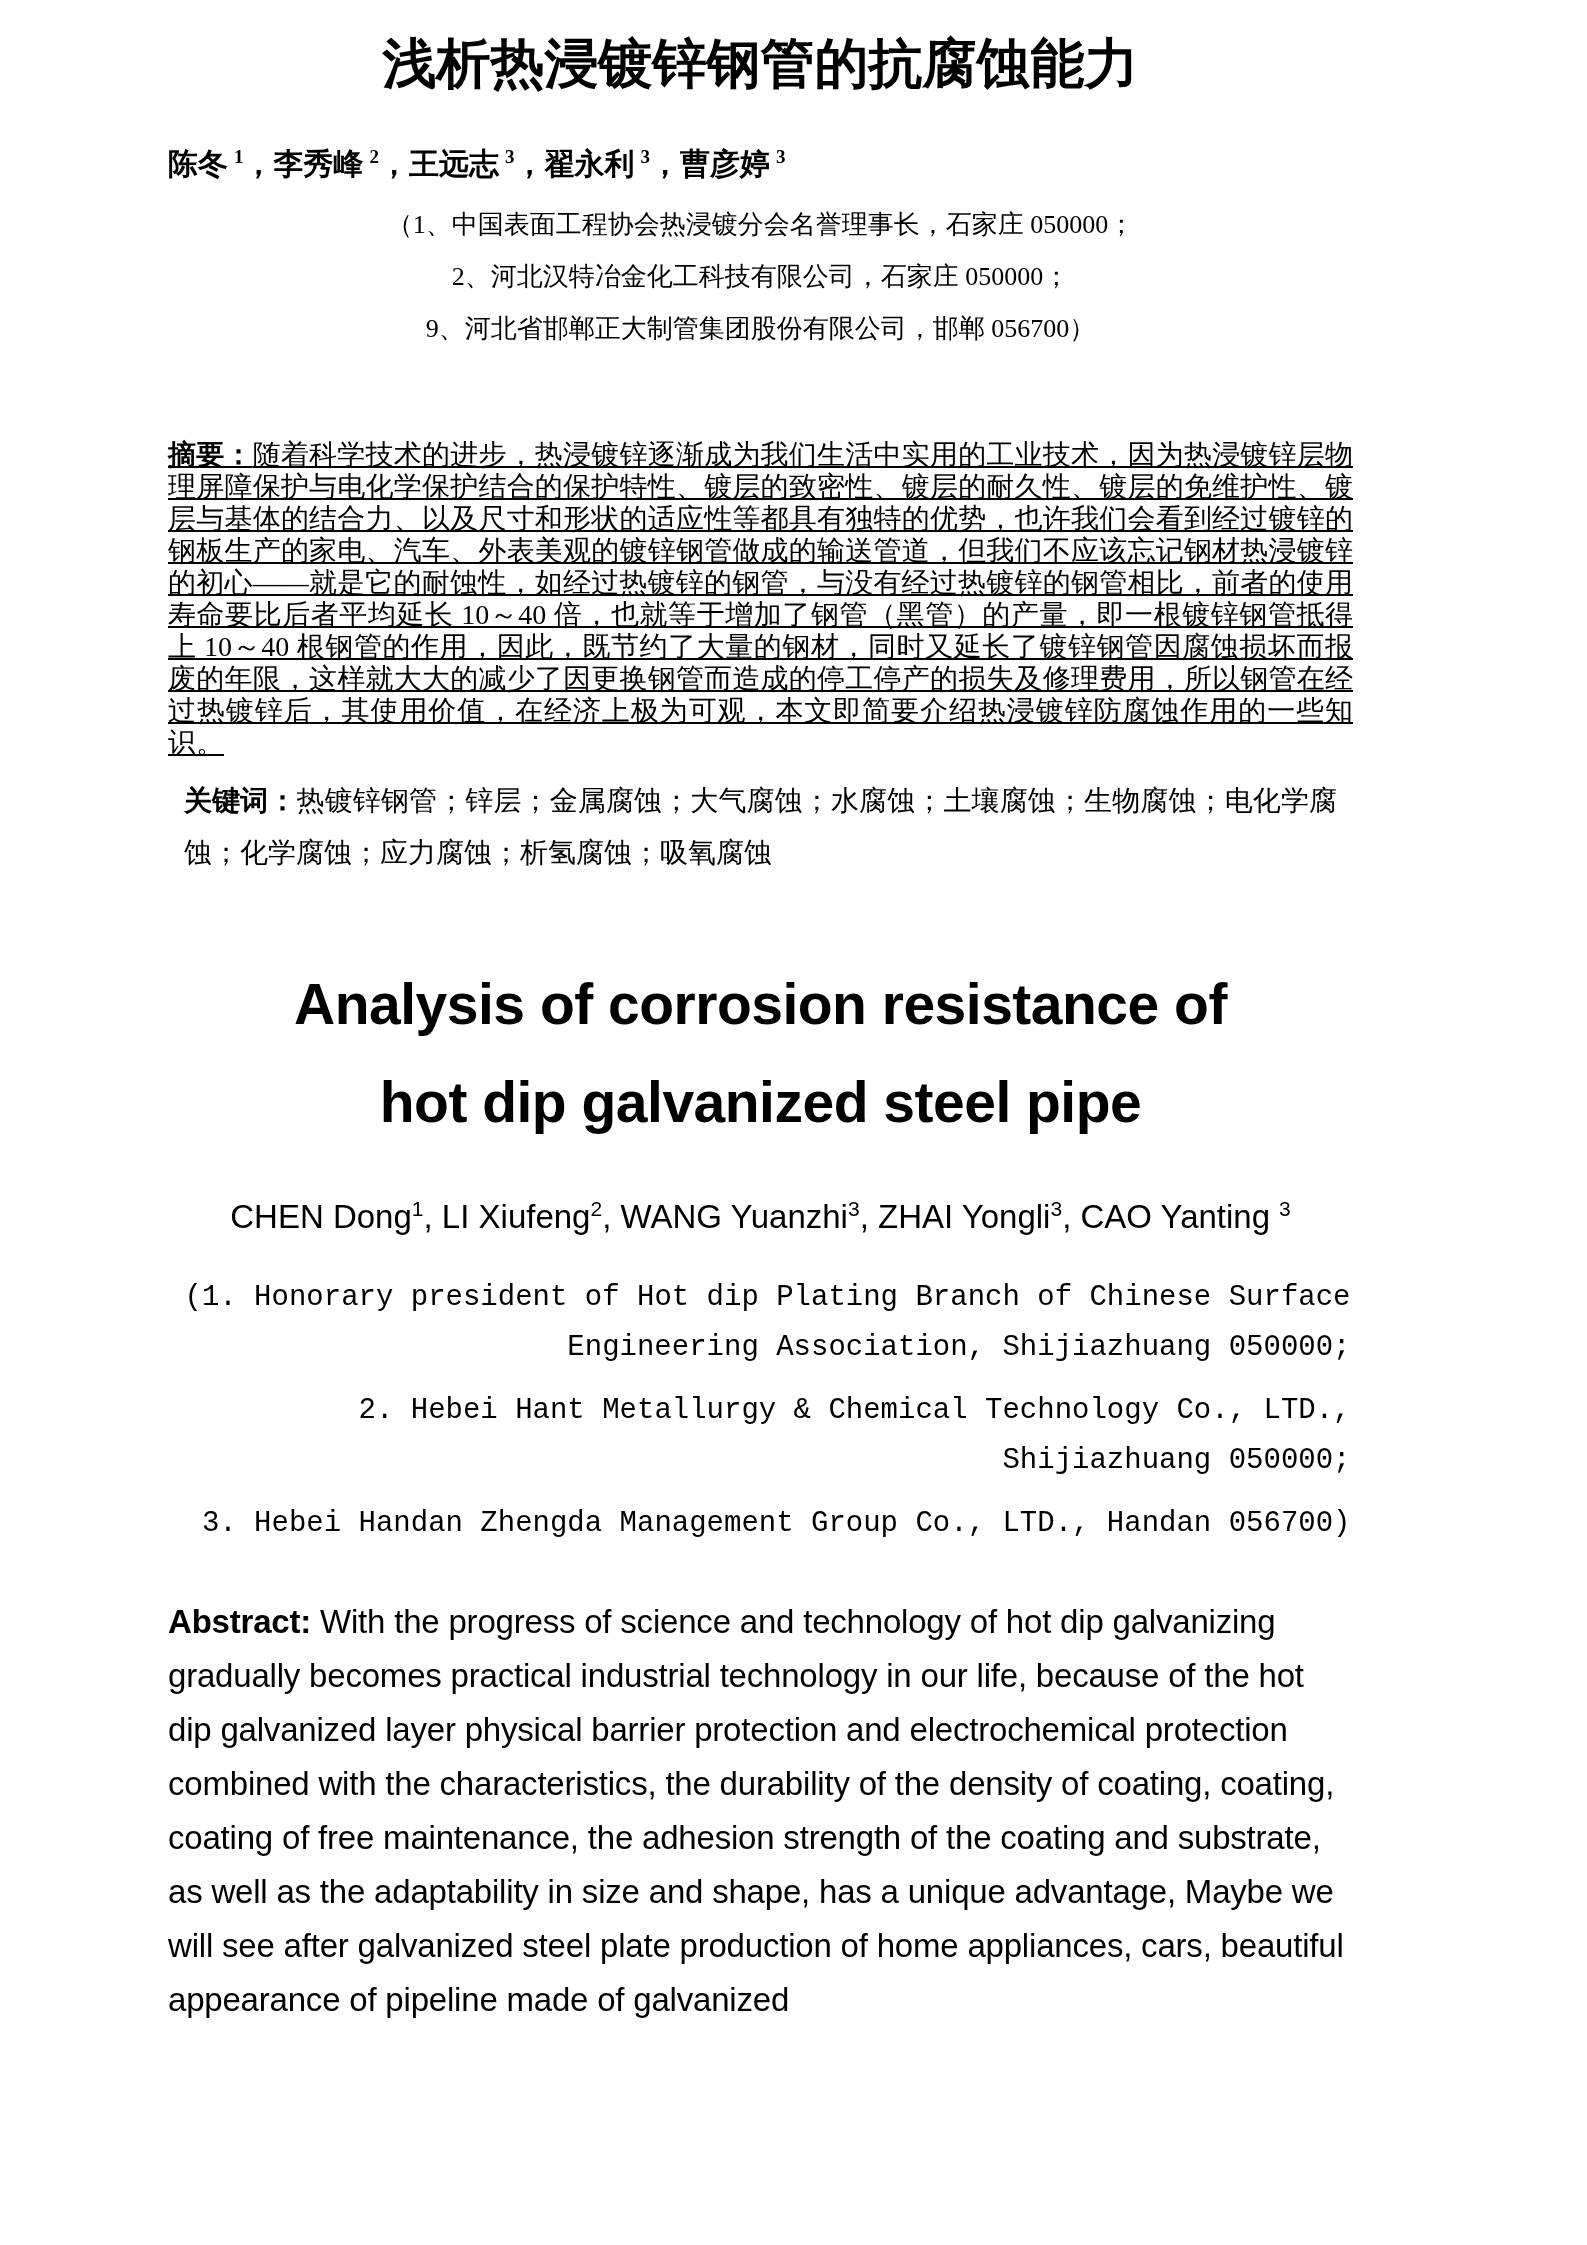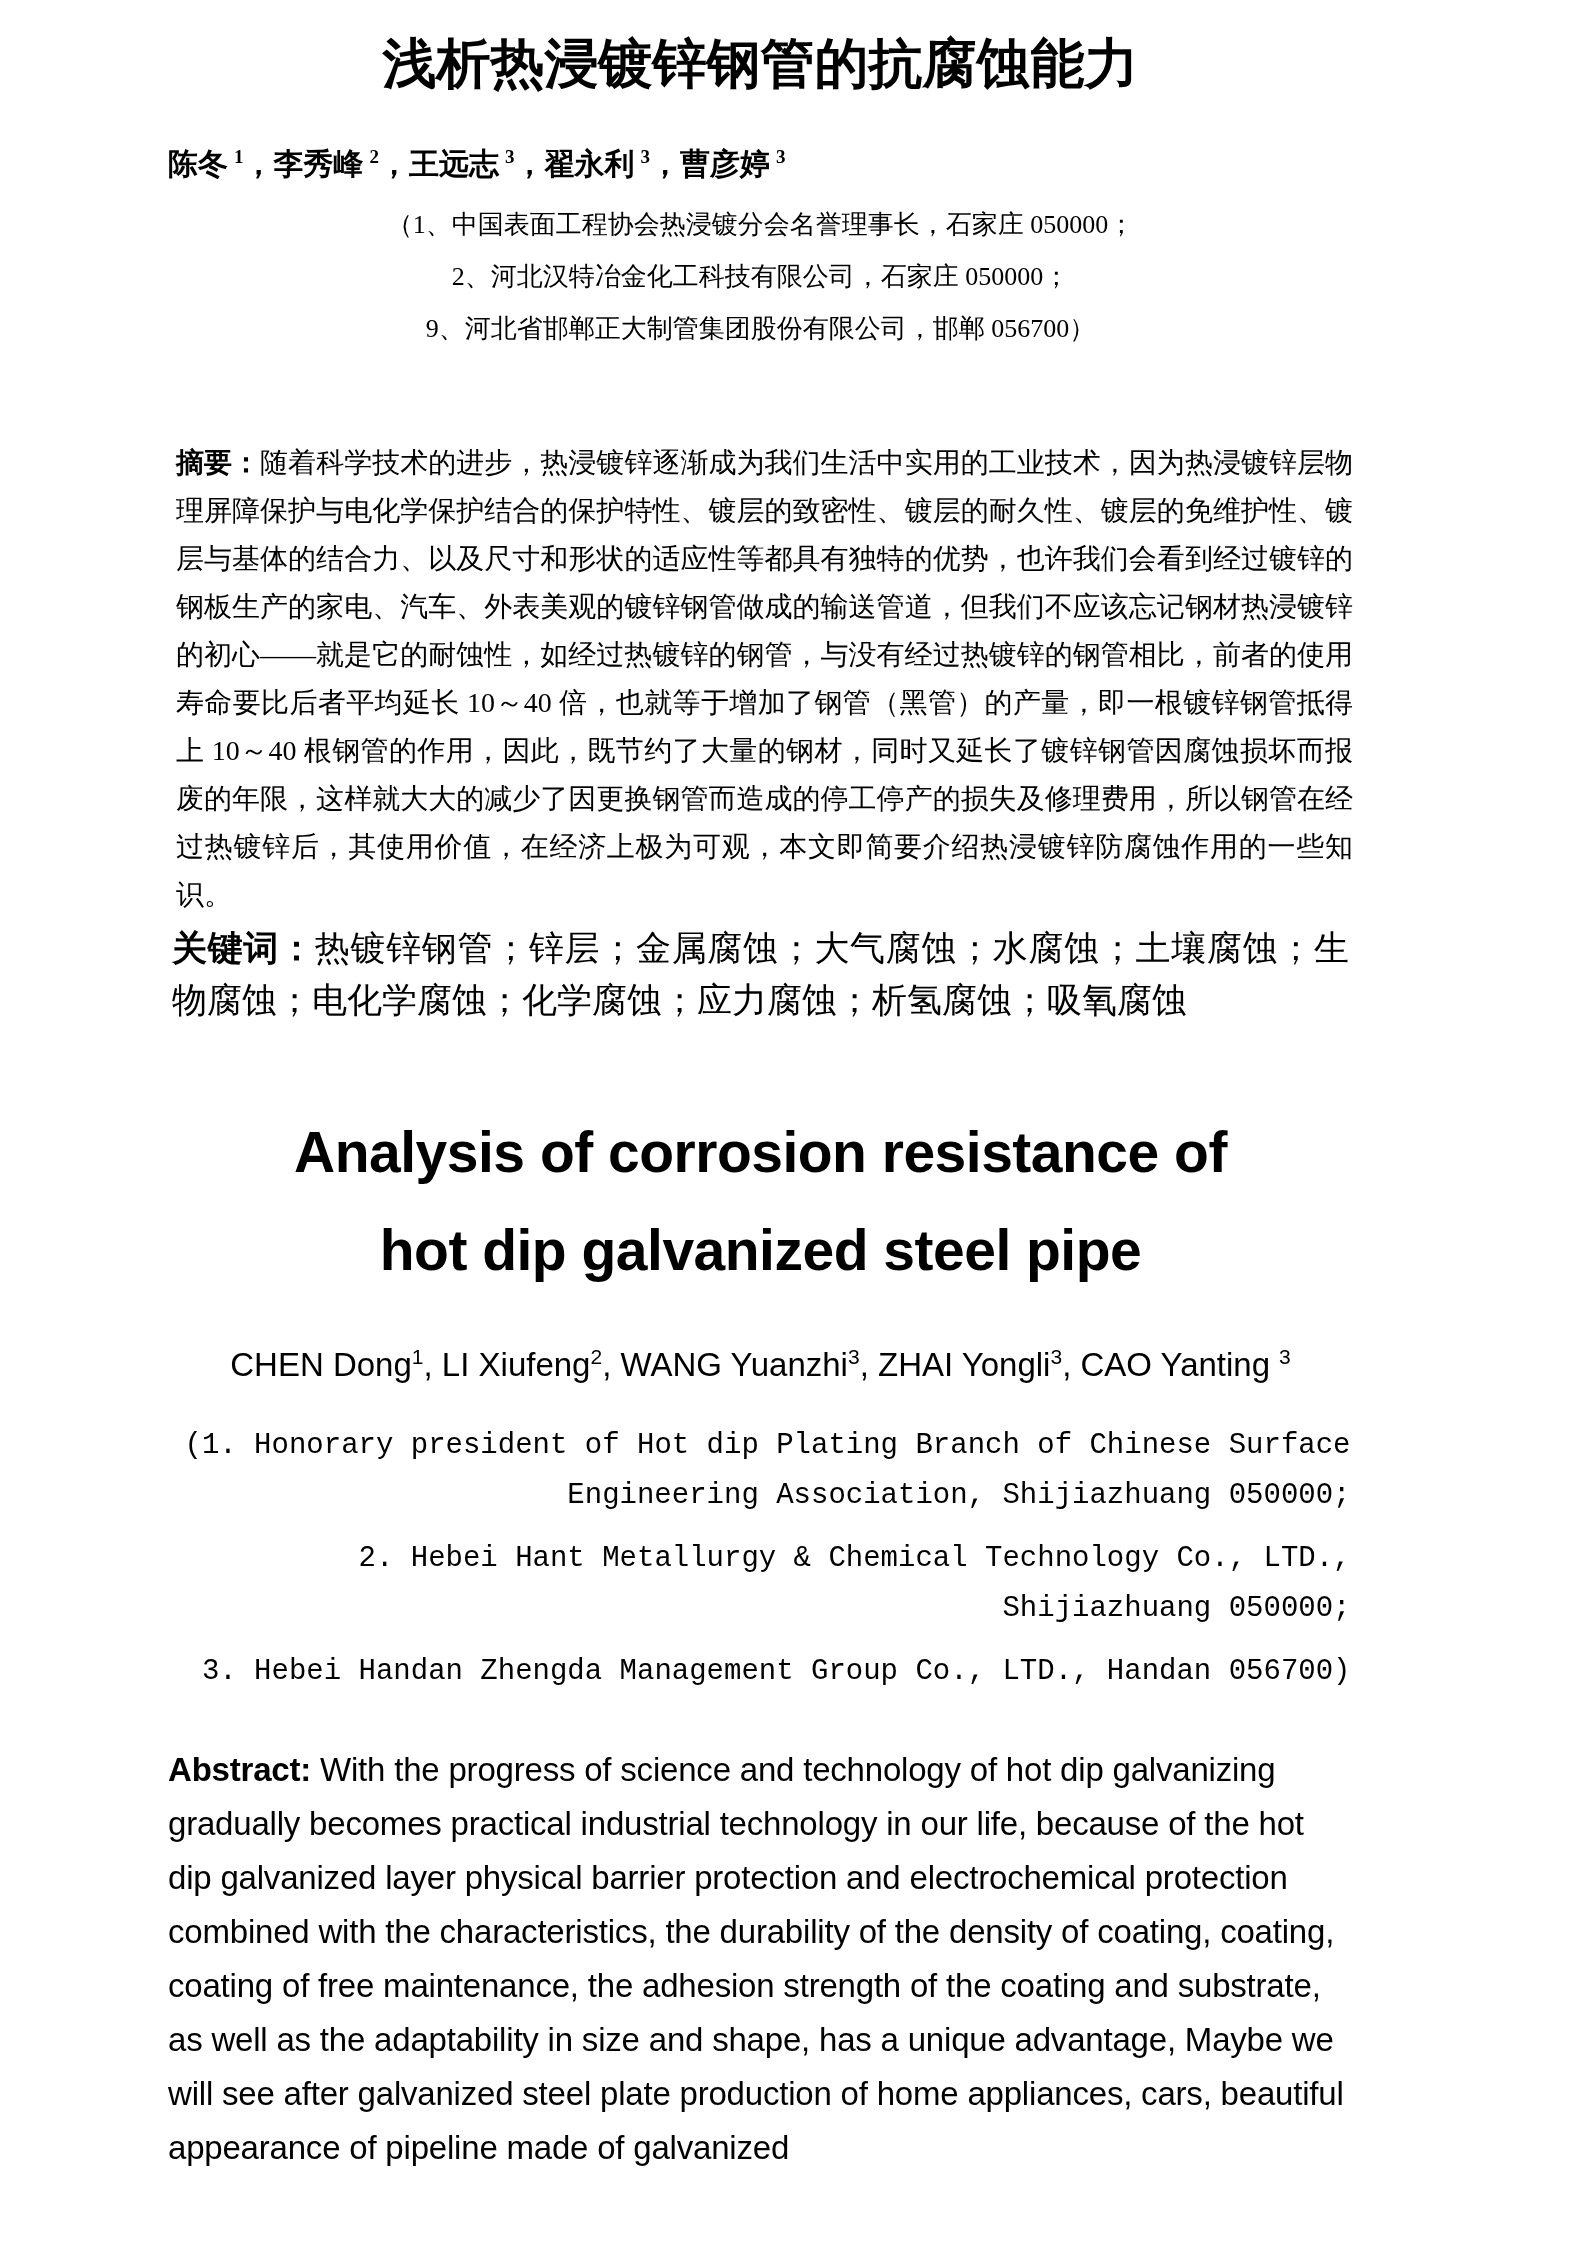--- a/index.html
+++ b/index.html
@@ -30,28 +30,29 @@
     line-height: 42px;
   }
   .authors-zh sup { font-size: 19px; margin-left: 6px; }
   .affiliations-zh {
     margin-top: 14px;
     text-align: center;
     font-size: 26px;
     line-height: 52px;
   }
   .abs-zh {
-    margin: 84px 0 0 8px;
+    margin: 84px 0 0 0;
     font-size: 28px;
-    line-height: 48px;
+    line-height: 32px;
     text-align: justify;
+    text-decoration: underline;
   }
   .kw-zh {
-    margin: 4px;
-    font-size: 35px;
+    margin: 16px;
+    font-size: 28px;
     line-height: 52px;
     text-align: justify;
   }
   .abs-zh b, .kw-zh b { font-weight: bold; }
   
   .en { font-family: "Liberation Sans", "DejaVu Sans", sans-serif; }
   .title-en {
     margin-top: 76px;
     text-align: center;
     font-size: 57px;

